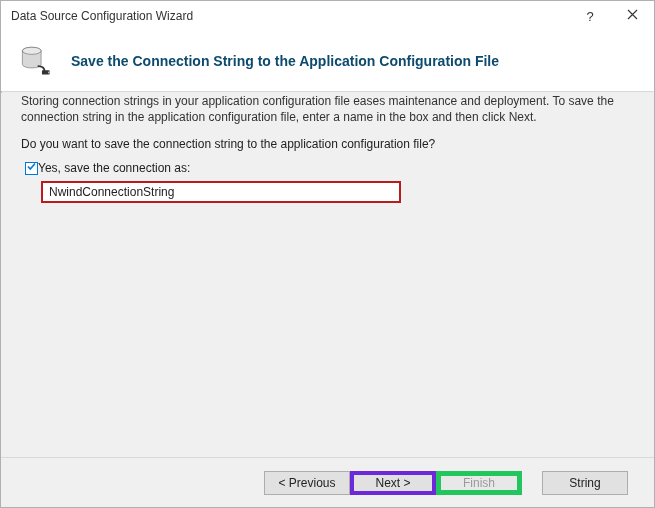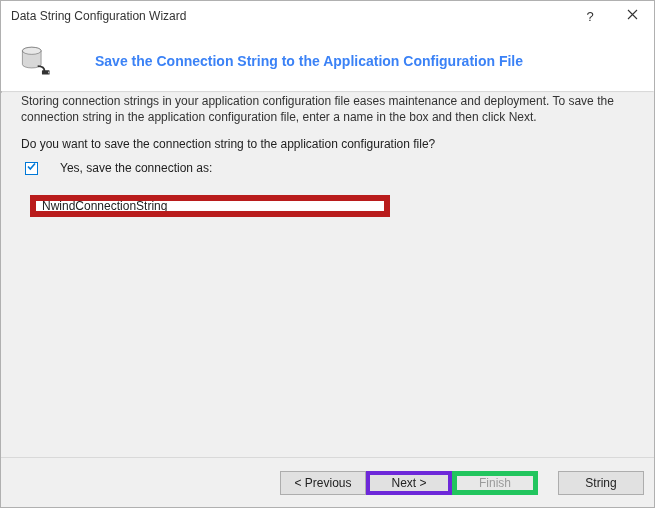--- a/index.html
+++ b/index.html
@@ -42,22 +42,21 @@
     display: flex;
     align-items: center;
     padding: 0 18px;
     gap: 18px;
     background: #fff;
   }
   .db-icon { width: 34px; height: 34px; }
   .header-title {
     font-size: 14px;
     font-weight: 600;
-    color: #3b82f6;
-    margin-left: 24px;
+    color: #0c4a6e;
   }
   .divider {
     height: 0;
     border-top: 1px solid #d9d9d9;
     margin: 0;
   }
   .content {
     flex: 1;
     background: #f0f0f0;
     padding: 0 20px;
@@ -69,53 +68,53 @@
     line-height: 1.35;
   }
   .question {
     font-size: 12px;
     font-weight: 400;
     margin-bottom: 10px;
   }
   .checkbox-row {
     display: flex;
     align-items: center;
-    gap: 22px;
-    margin-bottom: 20px;
+    gap: 0;
+    margin-bottom: 6px;
     padding-left: 4px;
   }
   .checkbox {
     width: 13px; height: 13px;
     border: 1px solid #0078d7;
     background: #fff;
     display: flex; align-items: center; justify-content: center;
   }
   .checkbox svg { width: 11px; height: 11px; }
   .checkbox-label { font-size: 12px; color: #222; }
   .conn-input {
     width: 360px;
     height: 22px;
-    margin-left: 9px;
-    border: 6px solid #b91c1c;
+    margin-left: 20px;
+    border: 2px solid #b91c1c;
     background: #fff;
     font-family: inherit;
     font-size: 12px;
     padding: 2px 6px;
     color: #222;
     outline: none;
   }
   .footer {
     height: 50px;
     background: #f0f0f0;
     border-top: 1px solid #d9d9d9;
     display: flex;
     justify-content: flex-end;
     align-items: center;
     gap: 0;
-    padding-right: 10px;
+    padding-right: 26px;
   }
   .btn {
     min-width: 86px;
     height: 24px;
     border: 1px solid #adadad;
     background: #e1e1e1;
     font-family: inherit;
     font-size: 12px;
     color: #222;
     cursor: pointer;
@@ -132,21 +131,21 @@
     cursor: default;
   }
   .btn-gap { width: 20px; }
 </style>
 </head>
 <body>
 
 <div class="window">
 
   <div class="titlebar">
-    <div class="titlebar-text">Data String Configuration Wizard</div>
+    <div class="titlebar-text">Data Source Configuration Wizard</div>
     <div class="titlebar-btn help">
       <span>?</span>
     </div>
     <div class="titlebar-btn close">
       <span>
         <svg viewBox="0 0 11 11">
             <path d="M1 1 L10 10 M10 1 L1 10" stroke="#333" stroke-width="1.1" fill="none"></path>
           </svg>
       </span>
     </div>

